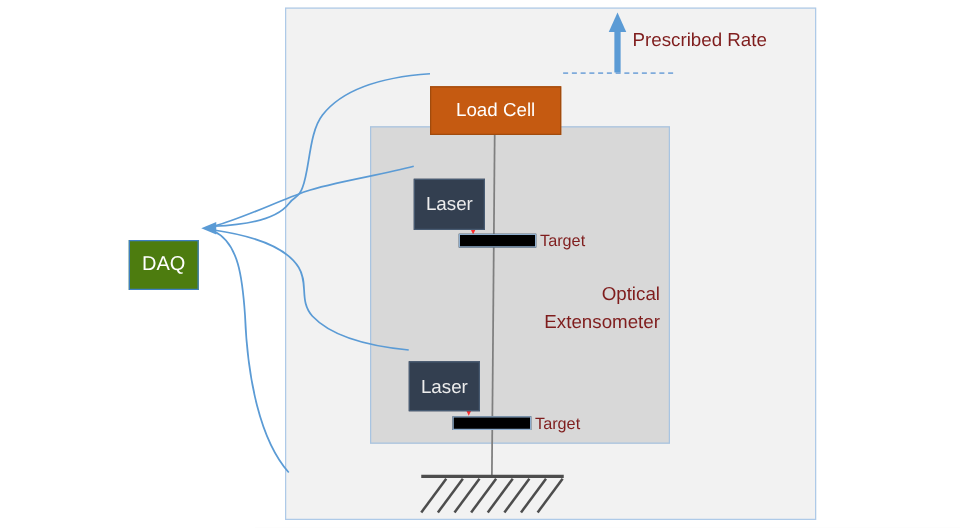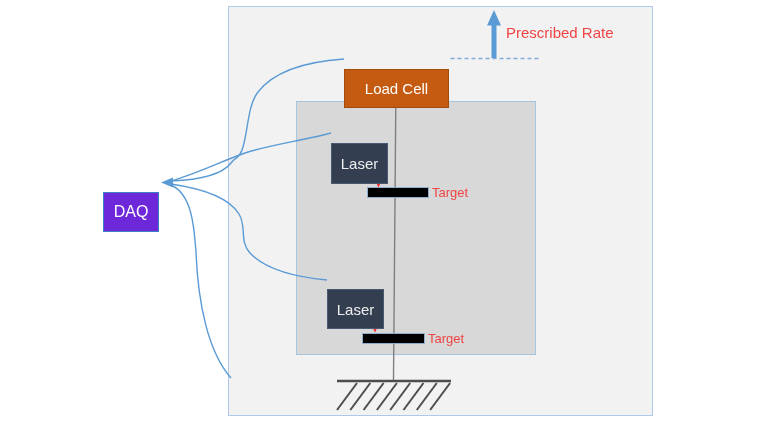--- a/index.html
+++ b/index.html
@@ -11,28 +11,28 @@
     position:absolute;box-sizing:border-box;display:flex;align-items:center;justify-content:center;
     color:#ffffff;z-index:3;margin-top:29px;
   }
   .frame{
     position:absolute;box-sizing:border-box;z-index:1;
   }
   #outer-frame{left:228px;top:6px;width:425px;height:410px;background:#F2F2F2;border:1.5px solid #AECAE8;}
   #inner-box{left:296px;top:101px;width:240px;height:254px;background:#D8D8D8;border:1px solid #A8C4E1;z-index:1;}
   #svg-layer{position:absolute;left:0;top:0;z-index:2;}
   #load-cell{left:344px;top:40px;width:105px;height:39px;background:#C55A11;border:1px solid #A14B0D;font-size:15px;}
-  #daq{left:103px;top:163px;width:56px;height:40px;background:#6d28d9;border:1px solid #3D7FC1;font-size:16px;}
+  #daq{left:103px;top:163px;width:56px;height:40px;background:#4d7c0f;border:1px solid #3D7FC1;font-size:16px;}
   #laser-top{left:331px;top:114px;width:57px;height:41px;background:#333F50;border:1px solid #475A71;font-size:15px;color:#EDEDED;}
   #laser-bottom{left:327px;top:260px;width:57px;height:40px;background:#333F50;border:1px solid #475A71;font-size:15px;color:#EDEDED;}
   #thermocouple{left:231px;top:361px;width:106px;height:39px;background:#C55A11;border:1px solid #A14B0D;font-size:13px;}
   .target-bar{position:absolute;background:#000000;border:1px solid #8FAECE;z-index:3;}
   #target-bar-top{left:367px;top:187px;width:60px;height:9px;}
   #target-bar-bottom{left:362px;top:333px;width:61px;height:9px;}
-  .label{position:absolute;color:#ef4444;z-index:3;white-space:nowrap;}
+  .label{position:absolute;color:#7f1d1d;z-index:3;white-space:nowrap;}
   #target-label-top{left:432px;top:185px;font-size:13px;}
   #target-label-bottom{left:428px;top:331px;font-size:13px;}
   #prescribed-label{left:506px;top:24px;font-size:15px;}
   #optical-label{left:398px;top:225px;width:130px;text-align:right;font-size:15px;line-height:22px;}
   #instron-label{left:583px;top:188px;font-size:15px;line-height:21px;}
   #optical-label span,#instron-label span{display:block;}
 </style>
 </head>
 <body>
 
@@ -101,15 +101,19 @@
   </div>
 
 
   <div id="target-bar-top" class="target-bar"></div>
   <div id="target-bar-bottom" class="target-bar"></div>
 
   <div id="target-label-top" class="label">Target</div>
   <div id="target-label-bottom" class="label">Target</div>
   <div id="prescribed-label" class="label">Prescribed Rate</div>
 
+  <div id="optical-label" class="label">
+    <span>Optical</span>
+    <span>Extensometer</span>
+  </div>
 
 
 </div>
 
 </body></html>

